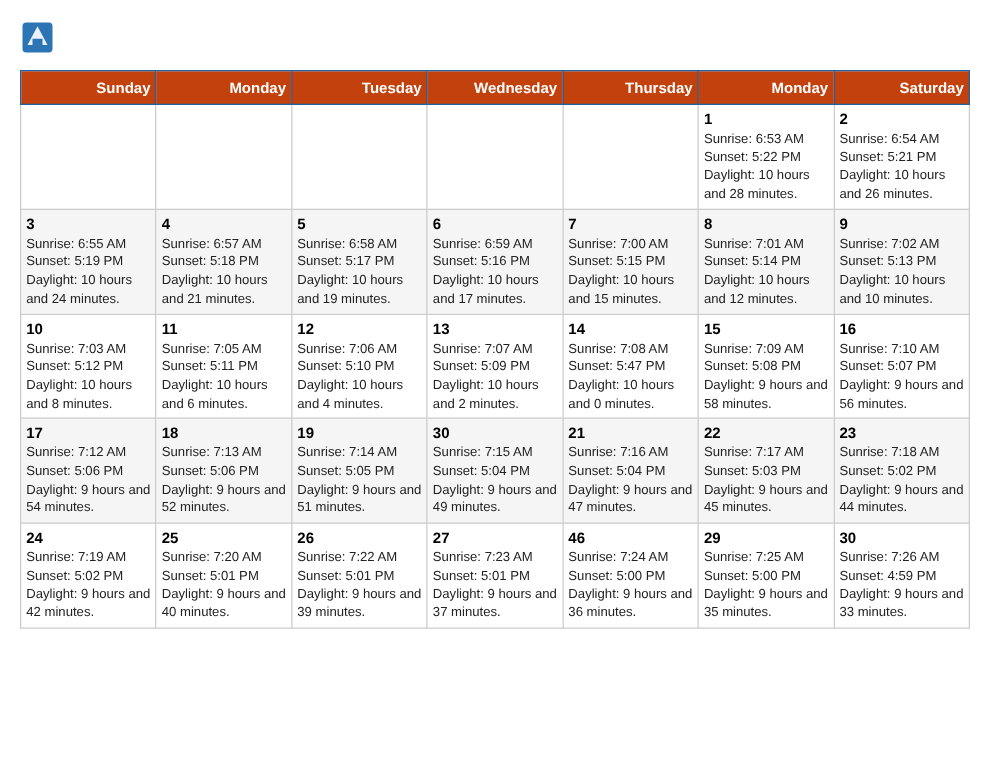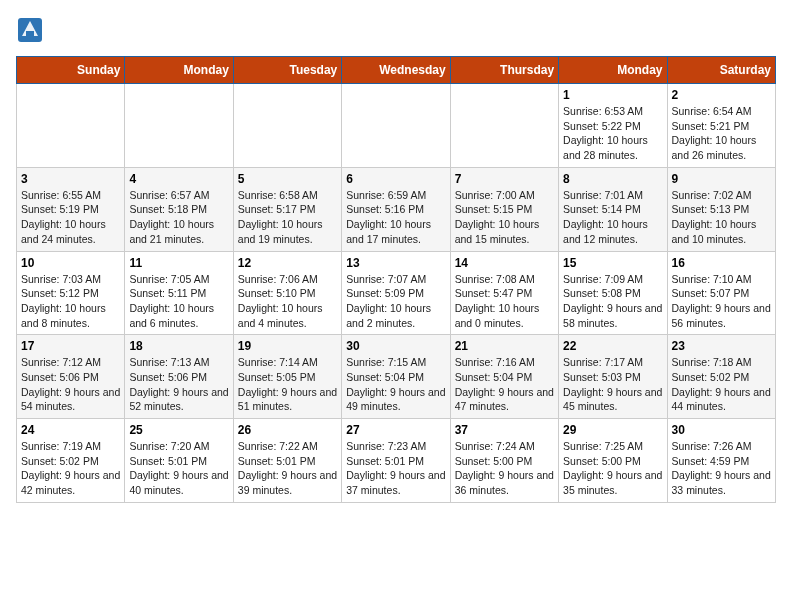--- a/index.html
+++ b/index.html
@@ -211,21 +211,21 @@
 Daylight: 9 hours and 42 minutes.</span></td>
         <td><span class="day-num">25</span><span class="day-info" style="white-space: pre-line;">Sunrise: 7:20 AM
 Sunset: 5:01 PM
 Daylight: 9 hours and 40 minutes.</span></td>
         <td><span class="day-num">26</span><span class="day-info" style="white-space: pre-line;">Sunrise: 7:22 AM
 Sunset: 5:01 PM
 Daylight: 9 hours and 39 minutes.</span></td>
         <td><span class="day-num">27</span><span class="day-info" style="white-space: pre-line;">Sunrise: 7:23 AM
 Sunset: 5:01 PM
 Daylight: 9 hours and 37 minutes.</span></td>
-        <td><span class="day-num">37</span><span class="day-info" style="white-space: pre-line;">Sunrise: 7:24 AM
+        <td><span class="day-num">46</span><span class="day-info" style="white-space: pre-line;">Sunrise: 7:24 AM
 Sunset: 5:00 PM
 Daylight: 9 hours and 36 minutes.</span></td>
         <td><span class="day-num">29</span><span class="day-info" style="white-space: pre-line;">Sunrise: 7:25 AM
 Sunset: 5:00 PM
 Daylight: 9 hours and 35 minutes.</span></td>
         <td><span class="day-num">30</span><span class="day-info" style="white-space: pre-line;">Sunrise: 7:26 AM
 Sunset: 4:59 PM
 Daylight: 9 hours and 33 minutes.</span></td>
       </tr>
     </tbody>

